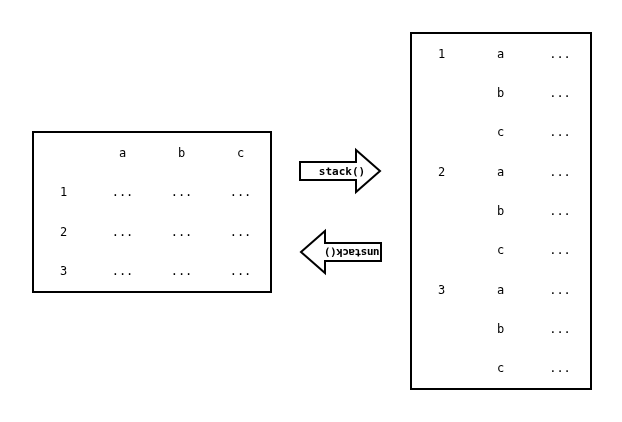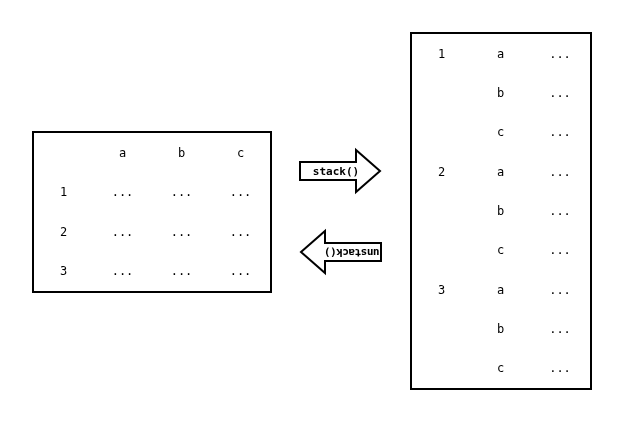--- a/index.html
+++ b/index.html
@@ -46,21 +46,21 @@
   #stack-arrow   { left: 299px; top: 147px; }
   #unstack-arrow { left: 298px; top: 228px; }
   .arrow-label {
     position: absolute;
     font-weight: bold;
     font-size: 11px;
     white-space: nowrap;
     text-align: center;
     line-height: 1;
   }
-  #stack-label   { left: 9px;  top: 19px; width: 56px; }
+  #stack-label   { left: 15px;  top: 19px; width: 56px; }
   #unstack-label { left: 25px; top: 19px; width: 58px; transform: rotate(180deg); letter-spacing: -0.5px; }
 </style>
 </head>
 <body>
 
 <div class="table-box" id="left-table">
   <div class="lt-grid">
     <div class="cell"></div>
     <div class="cell">a</div>
     <div class="cell">b</div>

